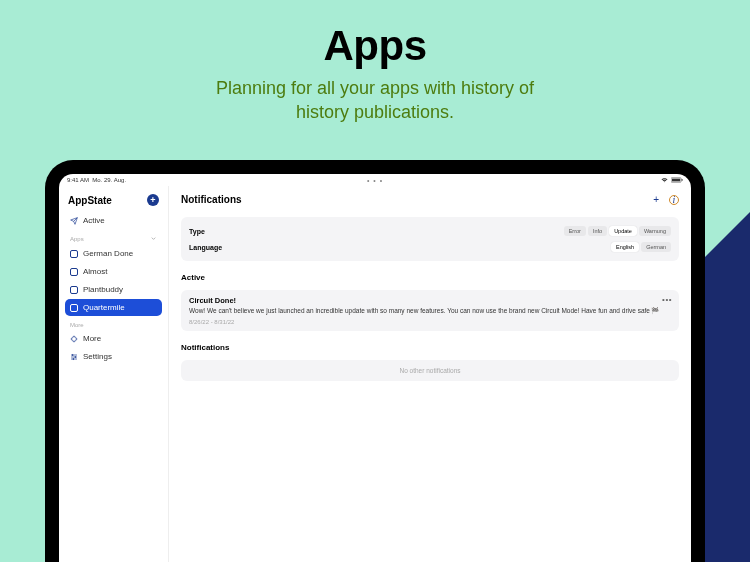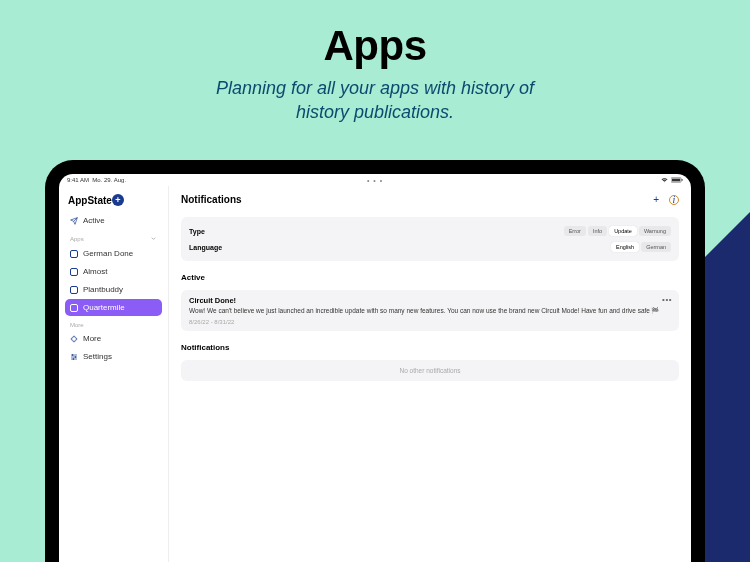--- a/index.html
+++ b/index.html
@@ -26,25 +26,24 @@
       padding-top: 22px;
     }
     .hero-title {
       font-size: 42px;
       font-weight: 800;
       color: #000;
       letter-spacing: -0.5px;
     }
     .hero-subtitle {
       font-size: 18px;
-      color: #0c4a6e;
+      color: #4d7c0f;
       margin-top: 6px;
       line-height: 1.35;
       font-weight: 400;
-      font-style: italic;
     }
     .ipad-frame {
       position: absolute;
       left: 50%;
       transform: translateX(-50%);
       top: 160px;
       width: 660px;
       height: 470px;
       background: #000;
       border-radius: 28px;
@@ -89,20 +88,21 @@
     }
     .sidebar {
       width: 110px;
       border-right: 1px solid #eee;
       padding: 6px 6px;
       font-size: 8px;
     }
     .sidebar-header {
       display: flex;
       align-items: center;
+      justify-content: space-between;
       padding: 2px 3px 6px 3px;
     }
     .sidebar-title {
       font-weight: 700;
       font-size: 10px;
       color: #000;
     }
     .add-btn {
       width: 12px;
       height: 12px;
@@ -118,21 +118,21 @@
     .sidebar-item {
       display: flex;
       align-items: center;
       gap: 5px;
       padding: 4px 5px;
       border-radius: 5px;
       color: #333;
       margin-bottom: 1px;
     }
     .sidebar-item.selected {
-      background: #8b5cf6;
+      background: #1d4ed8;
       color: #fff;
     }
     .sidebar-section {
       font-size: 6px;
       color: #aaa;
       padding: 5px 5px 2px 5px;
       display: flex;
       align-items: center;
       justify-content: space-between;
     }

